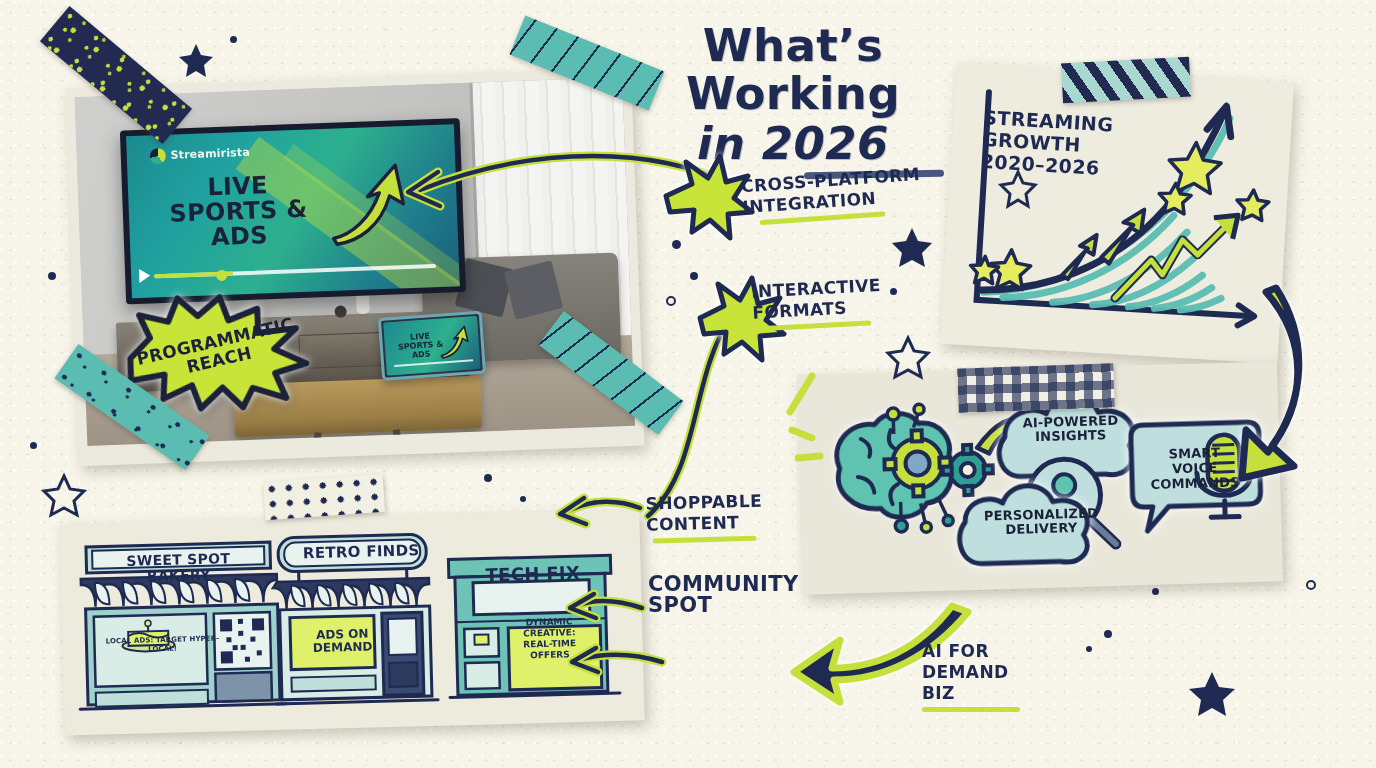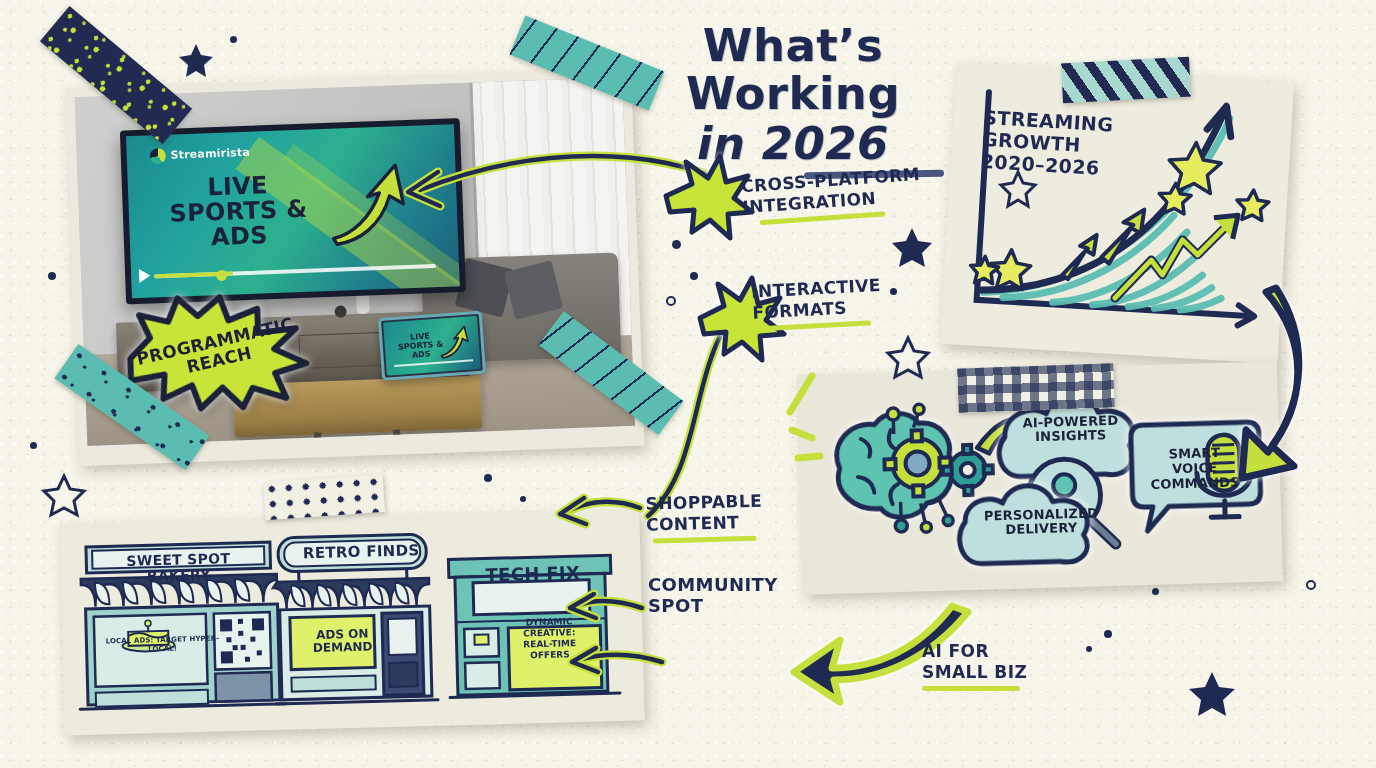--- a/index.html
+++ b/index.html
@@ -170,21 +170,21 @@
     color:#1e2a52;font-weight:800;text-align:center;position:absolute;}
   #tech-note{left:452px;top:106px;width:70px;font-size:9px;line-height:11px;
     color:#1e2a52;font-weight:800;text-align:center;position:absolute;}
 
   
   .hand-label{position:absolute;color:#1e2a52;font-weight:800;letter-spacing:.4px;}
   .hand-label .ul{display:block;height:5px;border-radius:3px;background:#c5e03c;margin-top:3px;}
   #lab-cross{left:742px;top:170px;width:180px;font-size:17px;line-height:21px;transform:rotate(-4deg);}
   #lab-inter{left:752px;top:278px;width:140px;font-size:17px;line-height:21px;transform:rotate(-3deg);}
   #lab-shop{left:646px;top:492px;width:128px;font-size:17px;line-height:21px;transform:rotate(-1.5deg);}
-  #lab-comm{left:648px;top:574px;width:128px;font-size:18px;line-height:21px;}
+  #lab-comm{left:648px;top:574px;width:128px;font-size:21px;line-height:21px;}
   #lab-local{left:670px;top:654px;width:128px;font-size:17px;line-height:21px;}
   #lab-aibiz{left:922px;top:641px;width:112px;font-size:17px;line-height:21px;}
 
   
   .tape{position:absolute;box-shadow:1px 2px 5px rgba(60,55,40,.3);}
   #tape-stars{
     left:36px;top:52px;width:160px;height:46px;background:#232a52;
     transform:rotate(40deg);
     background-image:
       radial-gradient(circle at 20% 25%, #c5e03c 0 2.2px, transparent 2.4px),
@@ -622,21 +622,21 @@
   </div>
 
   <div class="hand-label abs" id="lab-comm">
     <span>COMMUNITY</span><br>
     <span>SPOT</span>
   </div>
 
 
   <div class="hand-label abs" id="lab-aibiz">
     <span>AI FOR</span><br>
-    <span>SMALL BIZ</span>
+    <span>DEMAND BIZ</span>
     <span class="ul" style="width:98px;margin-left:0px"></span>
   </div>
 
   <div class="tape abs" id="tape-stars"></div>
   <div class="tape abs" id="tape-chevron-a"></div>
   <div class="tape abs" id="tape-chevron-b"></div>
   <div class="tape abs" id="tape-cross"></div>
   <div class="tape abs" id="tape-diag"></div>
   <div class="tape abs" id="tape-dots"></div>
   <div class="tape abs" id="tape-gingham"></div>

